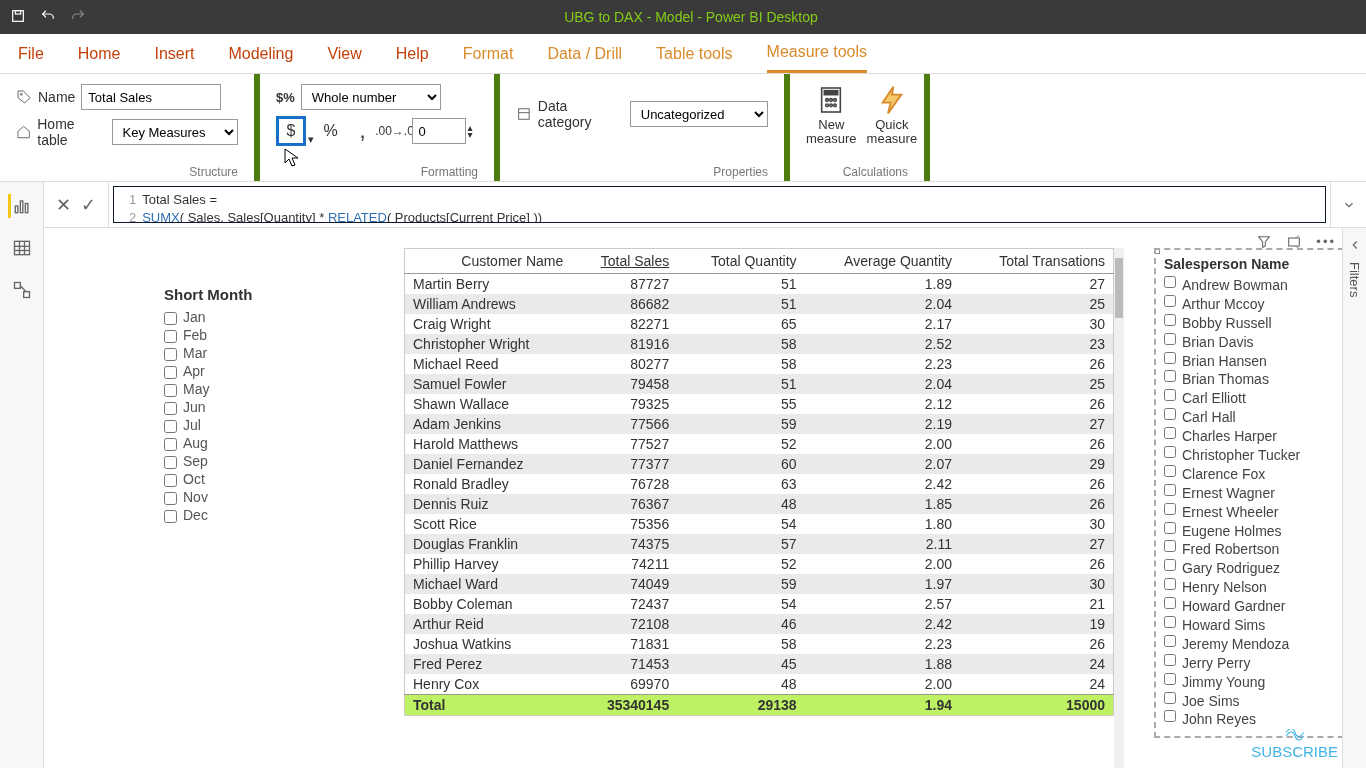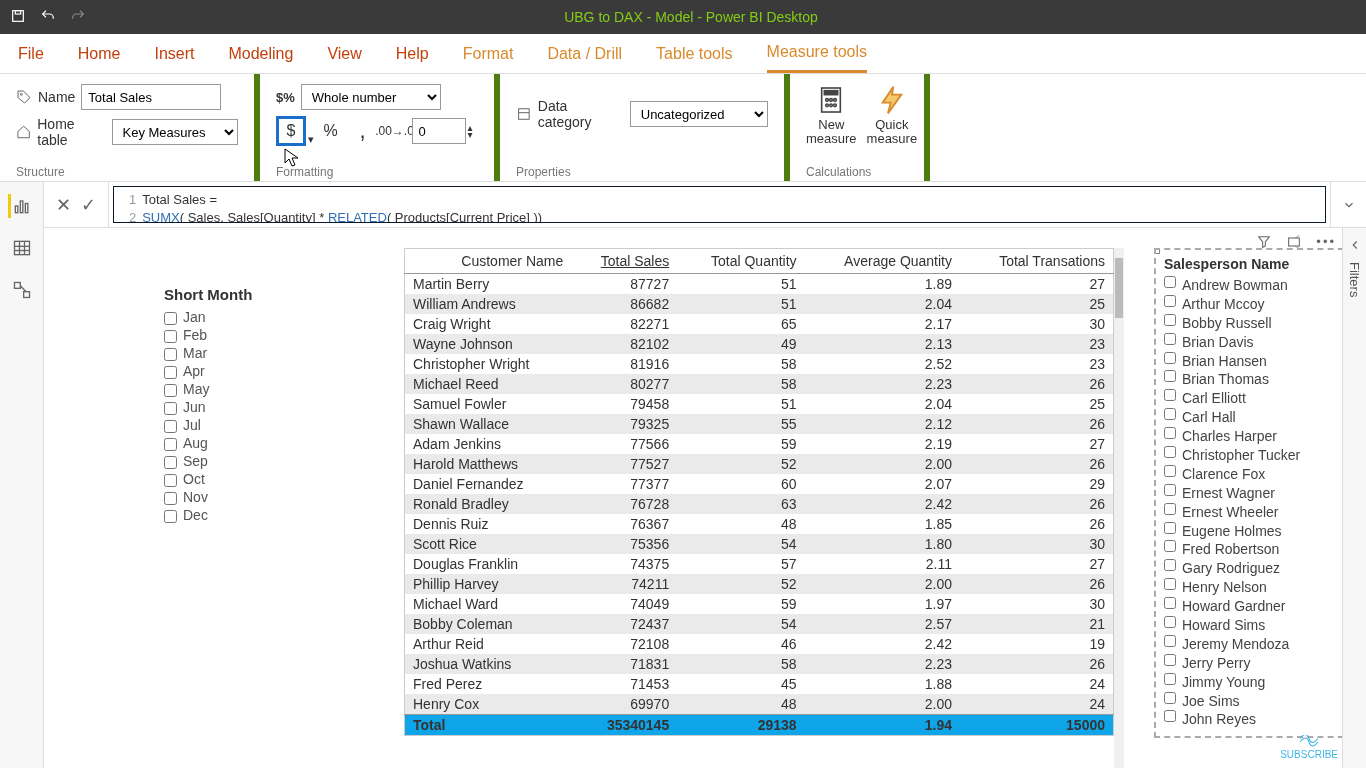--- a/index.html
+++ b/index.html
@@ -10,21 +10,21 @@
 .titlebar .qat svg { width: 16px; height: 16px; }
 .titlebar .title { flex: 1; text-align: center; font-size: 14px; }
 
 .ribbon-tabs { height: 40px; background: #fff; border-bottom: 1px solid #ddd; display: flex; align-items: stretch; padding-left: 18px; gap: 34px; font-size: 16px; }
 .ribbon-tabs .tab { display: flex; align-items: center; color: #c2410c; cursor: pointer; }
 .ribbon-tabs .tab.orange { color: #d98a2b; }
 .ribbon-tabs .tab.active { color: #d98a2b; border-bottom: 3px solid #d98a2b; font-weight: 400; }
 
 .ribbon { height: 108px; background: #fff; border-bottom: 1px solid #ddd; display: flex; align-items: stretch; }
 .group { border-right: 6px solid #4d7c0f; padding: 10px 16px 2px 16px; display: flex; flex-direction: column; justify-content: space-between; }
-.group-label { text-align: left; font-size: 12px; color: #777; padding-top: 2px; }
+.group-label { text-align: right; font-size: 12px; color: #777; padding-top: 2px; }
 .group-body { display: flex; gap: 10px; align-items: center; }
 .row { display: flex; align-items: center; gap: 6px; margin-bottom: 6px; }
 .row label { font-size: 14px; color: #333; }
 .row input, .row select { height: 26px; border: 1px solid #999; padding: 0 6px; font-size: 13px; background: #fff; }
 .fmt-btn { width: 30px; height: 30px; display: flex; align-items: center; justify-content: center; font-size: 16px; cursor: pointer; }
 .fmt-btn.hl { border: 3px solid #1a6fc9; }
 .calc-btn { display: flex; flex-direction: column; align-items: center; gap: 2px; font-size: 13px; cursor: pointer; width: 54px; text-align: center; line-height: 1.1; }
 .calc-btn svg { width: 32px; height: 32px; }
 
 .workspace { display: flex; height: calc(768px - 34px - 40px - 108px); position: relative; }
@@ -49,38 +49,38 @@
 .slicer .opt { display: flex; align-items: flex-end; gap: 6px; font-size: 14px; color: #555; margin-bottom: 2px; }
 .slicer .opt input { width: 13px; height: 13px; }
 
 .table-area { width: 710px; margin-left: 40px; position: relative; }
 .data-table { width: 100%; border-collapse: collapse; font-size: 14px; border: 1px solid #ccc; }
 .data-table th { text-align: right; padding: 4px 8px; font-weight: 400; border-bottom: 1px solid #999; background: #fff; }
 .data-table th:first-child { text-align: right; }
 .data-table td { text-align: right; padding: 2px 8px; }
 .data-table td:first-child { text-align: left; }
 .data-table tbody tr:nth-child(even) { background: #eaeaea; }
-.data-table tfoot td { font-weight: 700; border-top: 1px solid #999; background: #0ea5e9; }
+.data-table tfoot td { font-weight: 700; border-top: 1px solid #999; background: #bef264; }
 .table-scroll { position: absolute; right: -10px; top: 0; bottom: 0; width: 10px; background: #f0f0f0; }
 .table-scroll .thumb { position: absolute; top: 10px; width: 8px; left: 1px; height: 60px; background: #bbb; }
 
 .right-slicer { width: 200px; margin-left: 40px; border: 2px solid #aaa; border-style: dashed; padding: 6px 4px 6px 8px; position: relative; height: 490px; overflow: hidden; }
 .right-slicer::before, .right-slicer::after { content:""; position:absolute; width:6px; height:6px; border:1px solid #888; background:#fff; }
 .right-slicer::before { top:-4px; left:-4px; }
 .right-slicer::after { bottom:-4px; right:-4px; }
 .right-slicer h3 { font-size: 14px; font-weight: 600; margin-bottom: 4px; }
 .right-slicer .opt { display: flex; align-items: flex-start; gap: 6px; font-size: 14px; color: #444; margin-bottom: 0px; line-height: 1.35; }
 .right-slicer .opt input { width: 12px; height: 12px; }
 .rs-scroll { position: absolute; right: 2px; top: 6px; bottom: 6px; width: 8px; background: #f0f0f0; }
 .rs-scroll .thumb { position: absolute; top: 130px; width: 6px; left: 1px; height: 50px; background: #bbb; }
 
 .filters-rail { position: absolute; right: 0; top: 0; bottom: 0; width: 24px; background: #f7f7f7; border-left: 1px solid #ddd; display: flex; flex-direction: column; align-items: center; padding-top: 10px; gap: 10px; }
 .filters-rail .vtext { writing-mode: vertical-rl; font-size: 13px; color: #555; }
 
-.subscribe { position: absolute; right: 28px; bottom: 8px; font-size: 10px; color: #3fb4e6; text-align: center; margin-left: 8px; }
+.subscribe { position: absolute; right: 28px; bottom: 8px; font-size: 15px; color: #3fb4e6; text-align: center; margin-left: 8px; }
 .subscribe svg { width: 22px; height: 14px; display: block; margin: 0 auto; }
 
 .cursor-ptr { position: absolute; left: 284px; top: 148px; pointer-events: none; }
 .sp-icon { width:16px; height:16px; }
 </style>
 </head>
 <body>
 
 <div class="titlebar">
   <div class="qat">
@@ -333,27 +333,20 @@
                 <td>25</td>
               </tr>
               <tr>
                 <td>Craig Wright</td>
                 <td>82271</td>
                 <td>65</td>
                 <td>2.17</td>
                 <td>30</td>
               </tr>
               <tr>
-                <td>Wayne Johnson</td>
-                <td>82102</td>
-                <td>49</td>
-                <td>2.13</td>
-                <td>23</td>
-              </tr>
-              <tr>
                 <td>Christopher Wright</td>
                 <td>81916</td>
                 <td>58</td>
                 <td>2.52</td>
                 <td>23</td>
               </tr>
               <tr>
                 <td>Michael Reed</td>
                 <td>80277</td>
                 <td>58</td>

